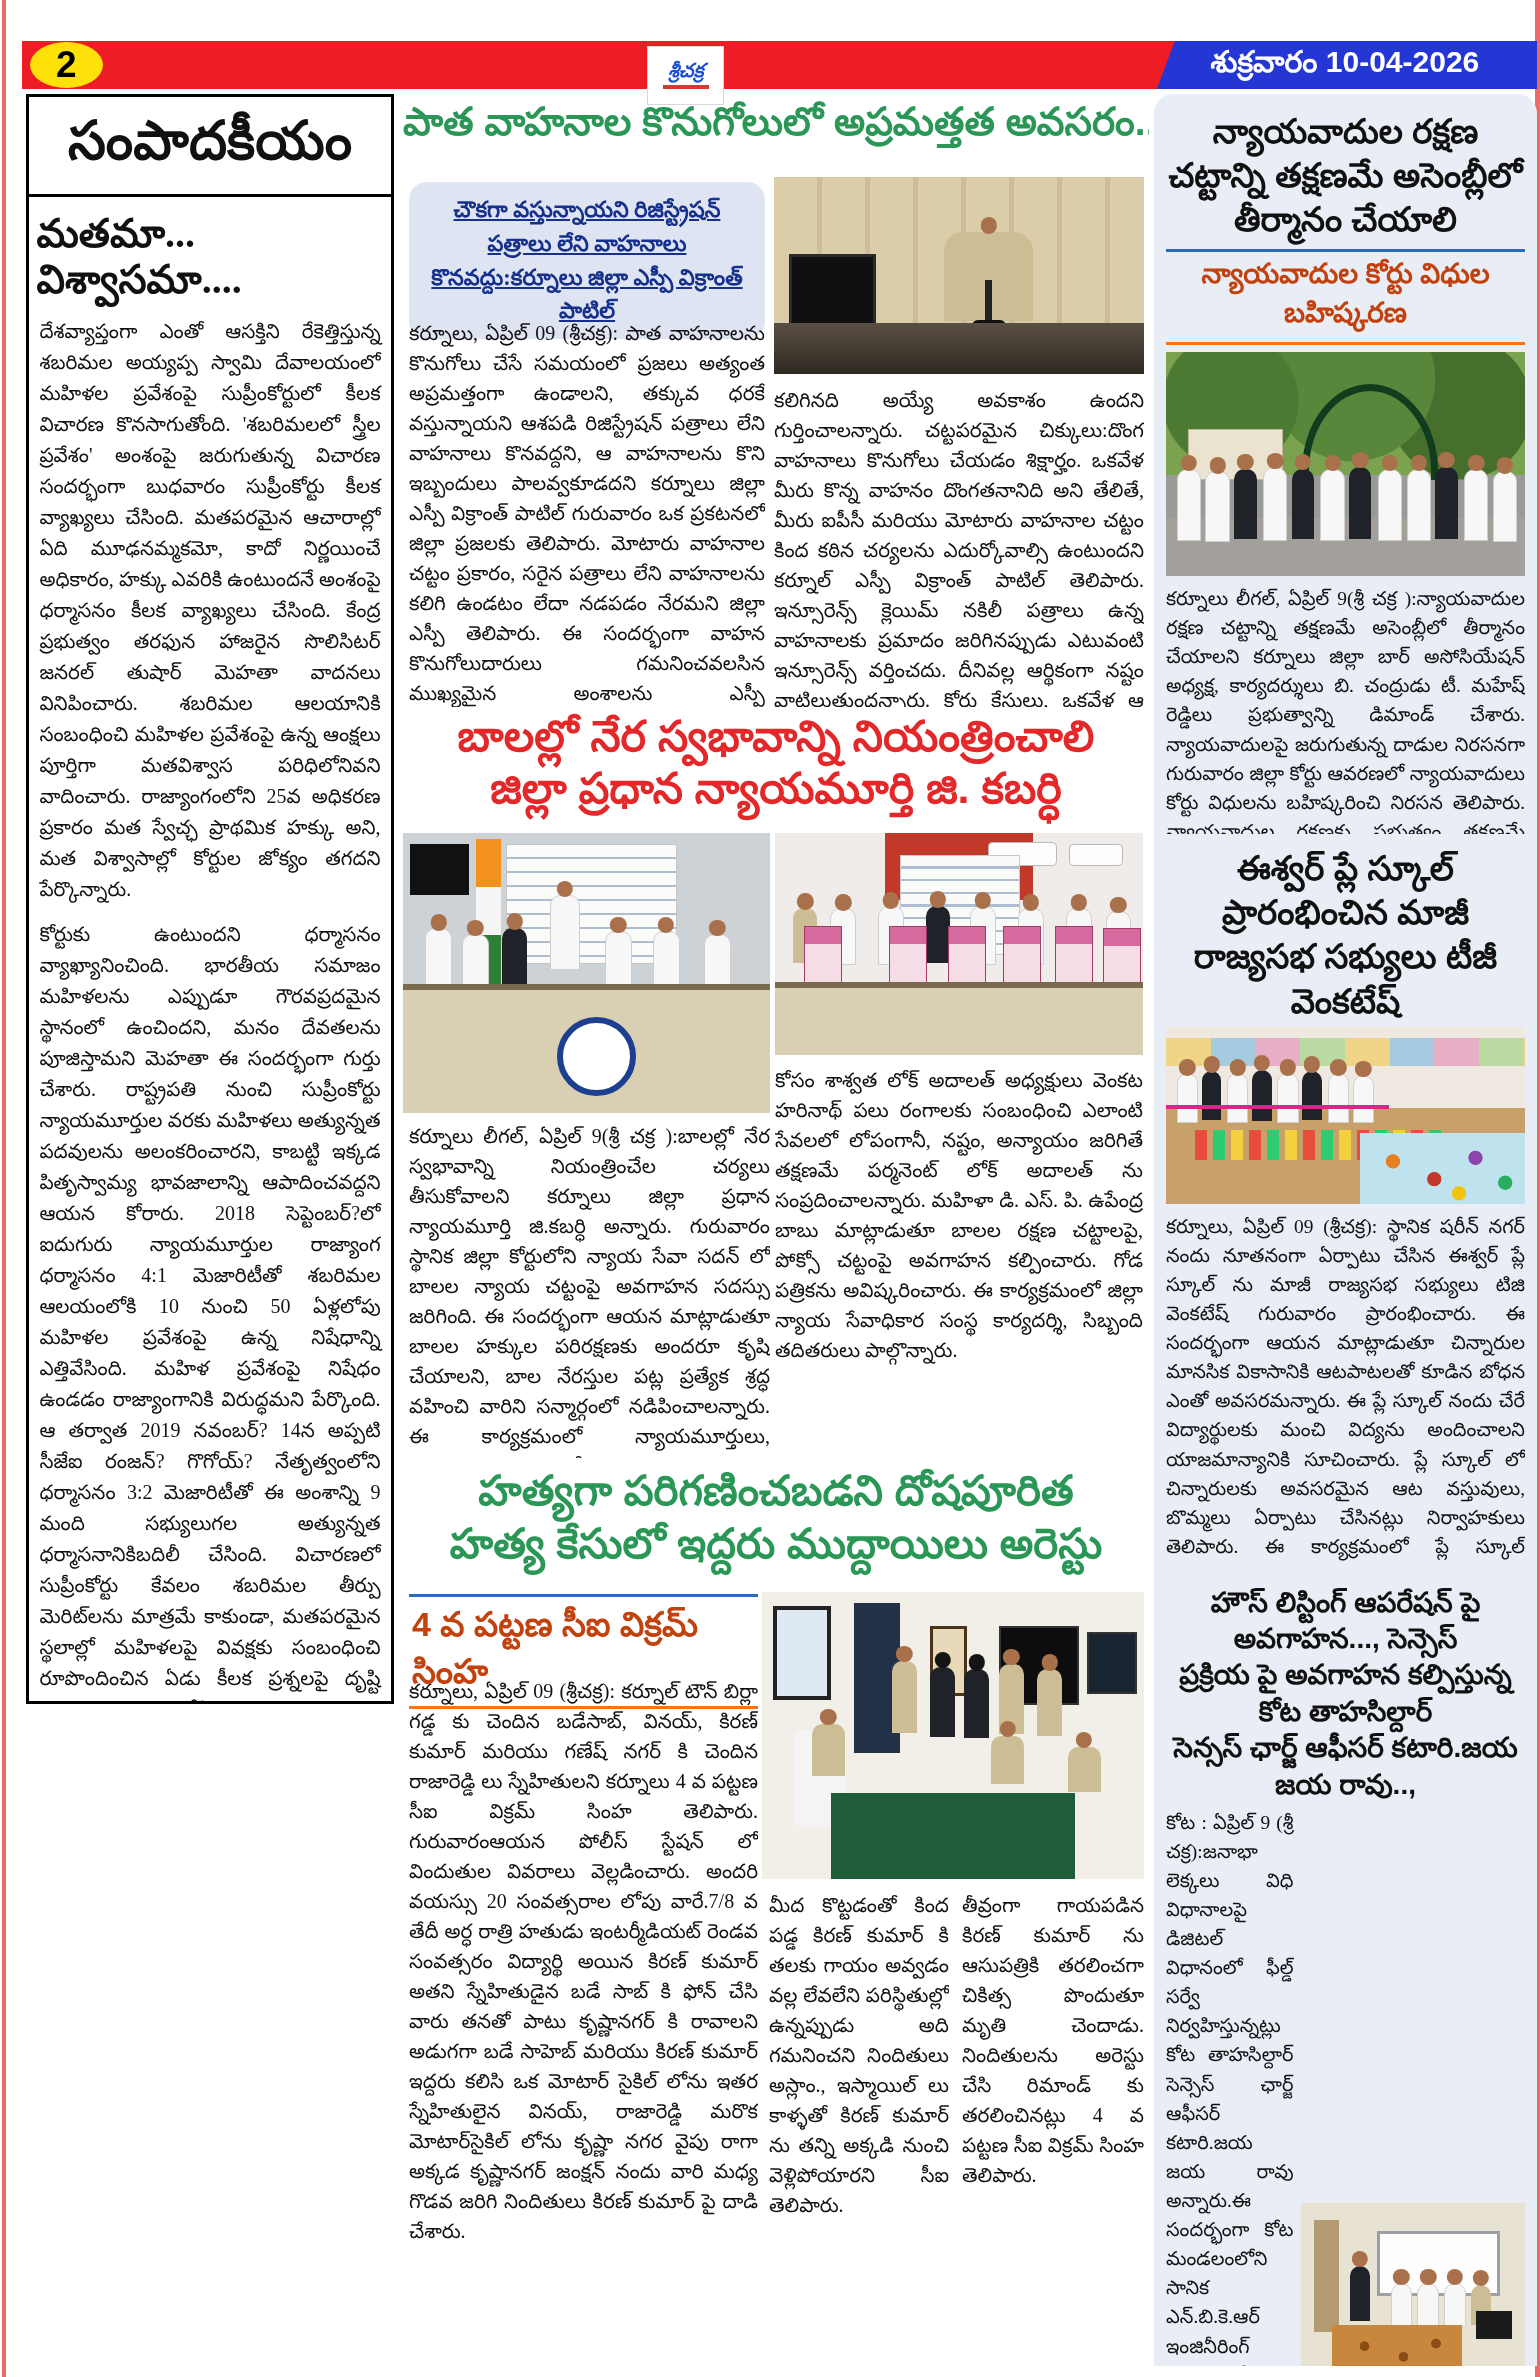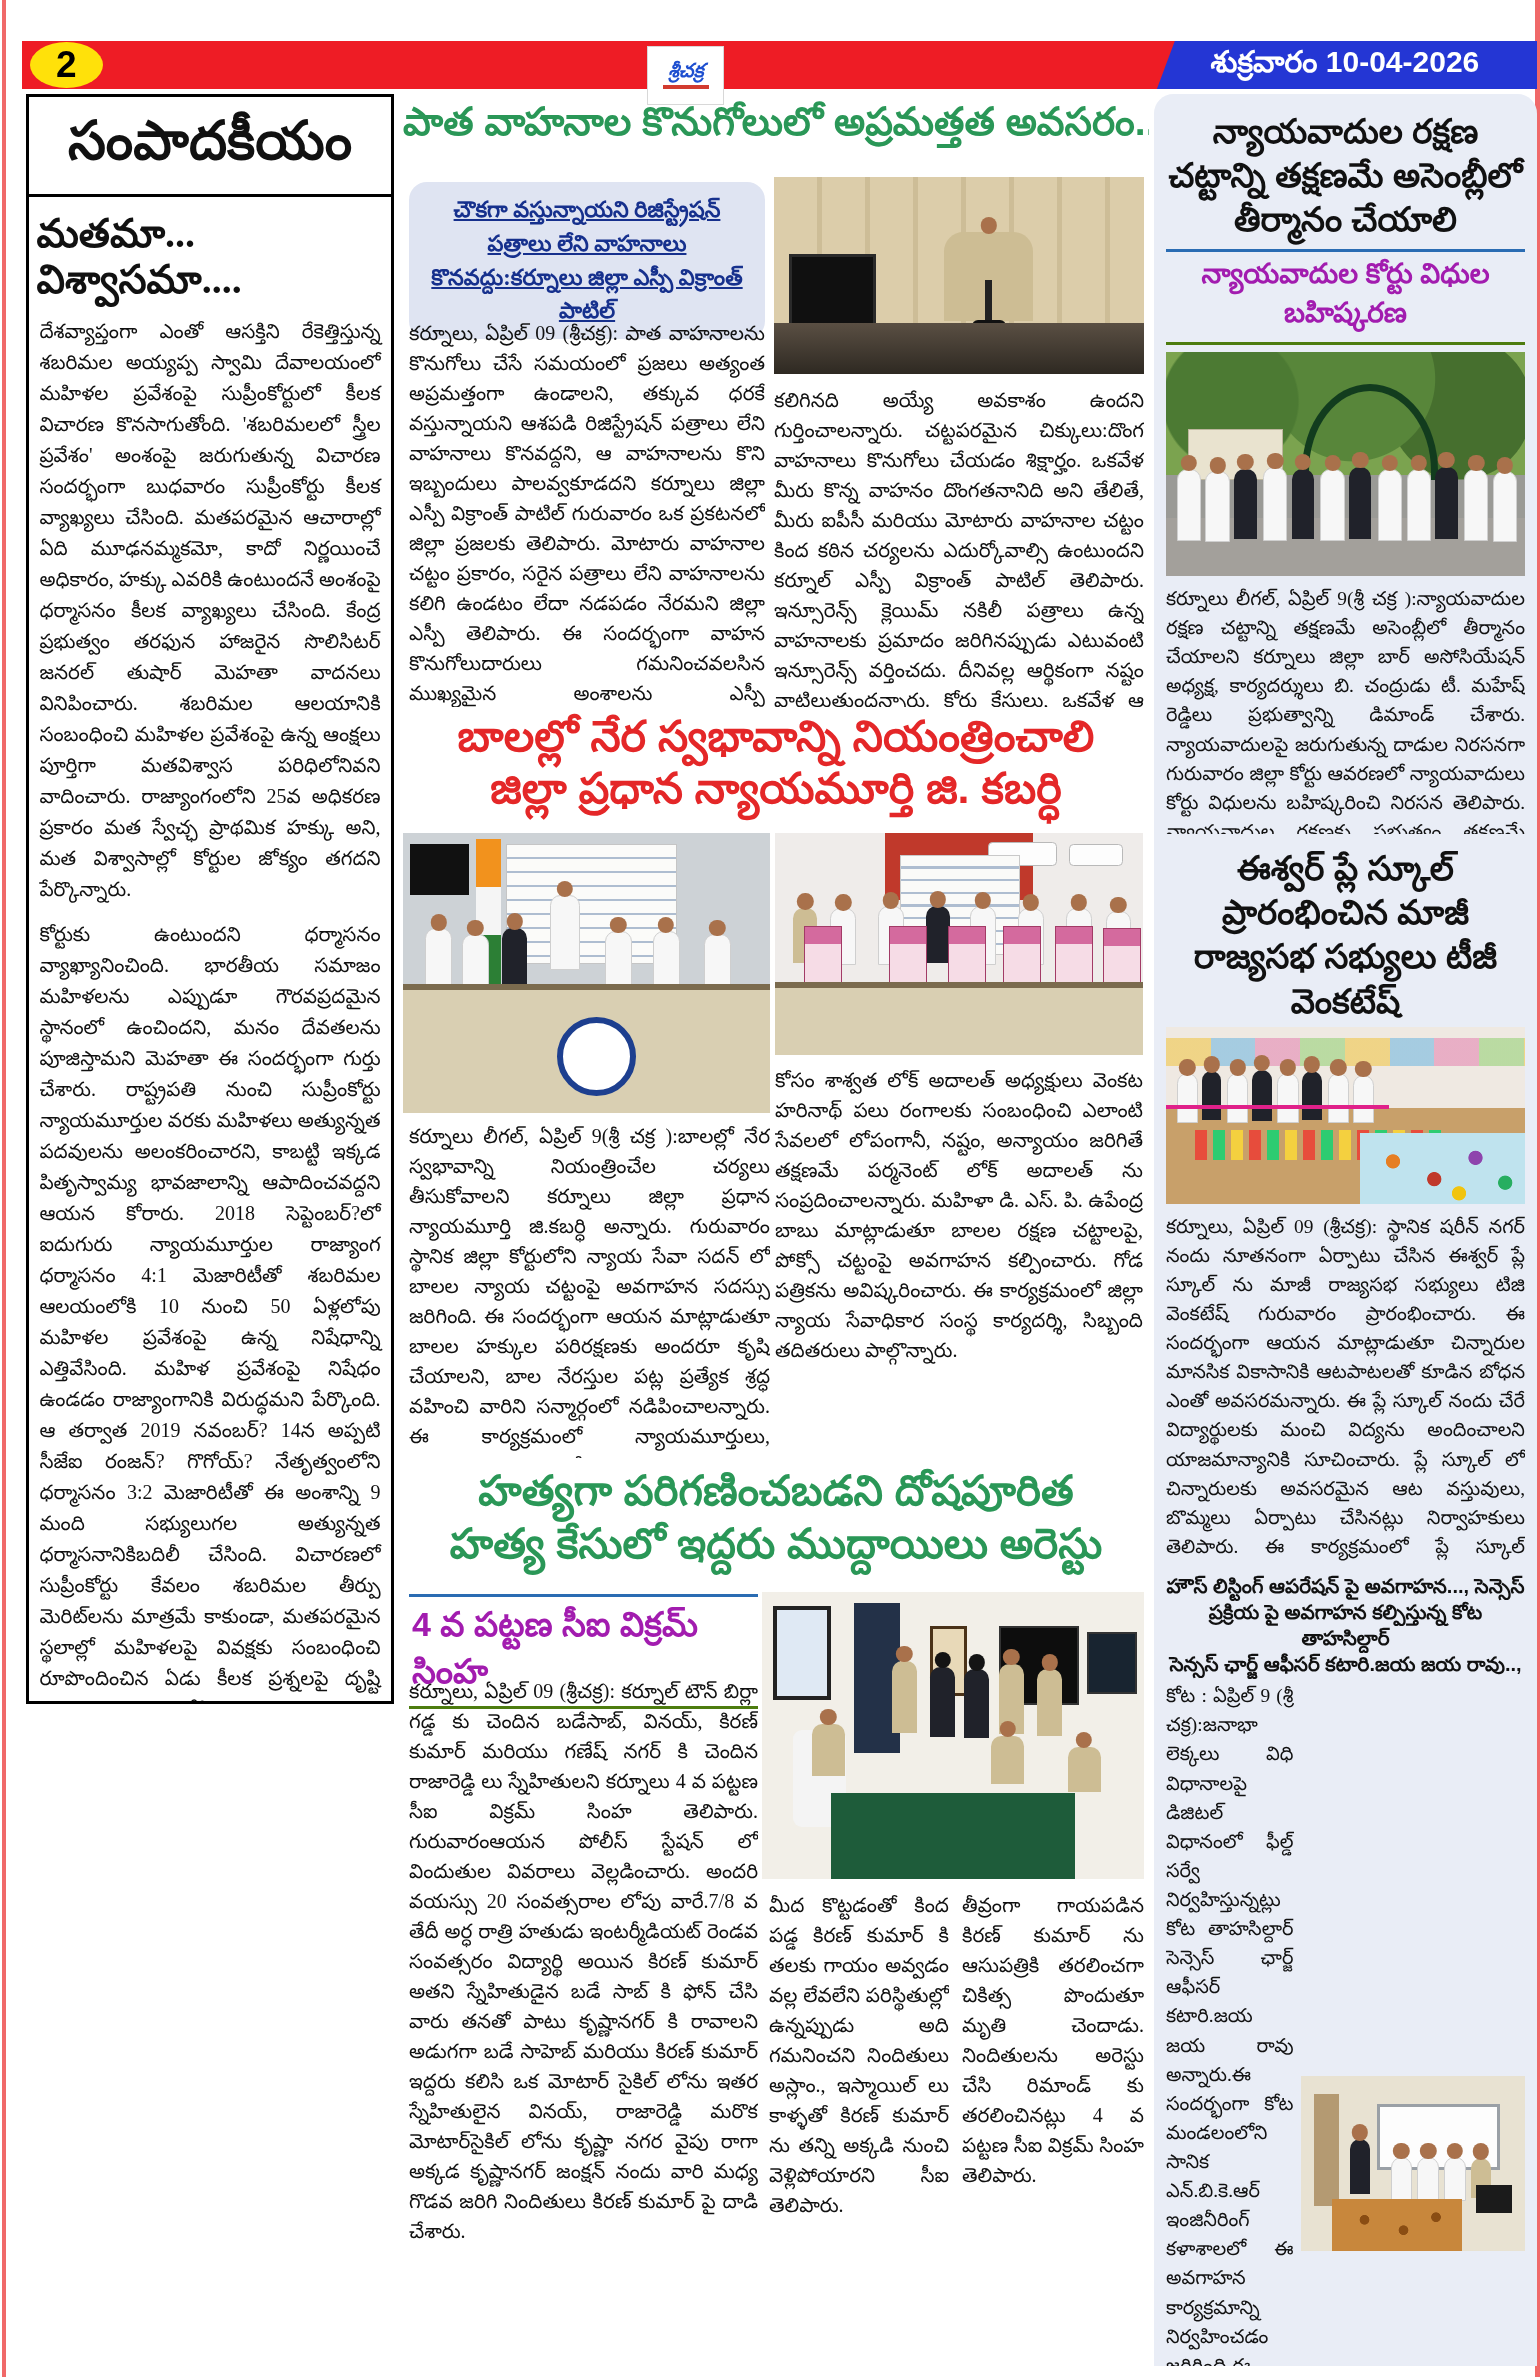--- a/index.html
+++ b/index.html
@@ -30,21 +30,21 @@
   .ed-body p{margin:0 0 13.4px;}
 
   
   .abs{position:absolute;box-sizing:border-box;}
   .head-green{color:#2a9757;font-weight:800;text-align:center;font-family:"Liberation Sans",sans-serif;}
   .head-red{color:#e42728;font-weight:800;text-align:center;line-height:1.22;font-family:"Liberation Sans",sans-serif;}
   .bodytxt{font-size:20px;line-height:1.5;text-align:justify;overflow:hidden;}
   .subhead-box{background:#dfe4f2;border-radius:18px;display:flex;align-items:center;justify-content:center;
                text-align:center;padding:7.5px 19.4px;color:#16308d;font-weight:bold;font-size:22.4px;line-height:1.5;}
   .subhead-box span{text-decoration:underline;}
-  .rule-sub{border-top:3px solid #2a6cb3;border-bottom:3px solid #4d7c0f;font-weight:bold;color:#a21caf;
+  .rule-sub{border-top:3px solid #2a6cb3;border-bottom:3px solid #f97316;font-weight:bold;color:#c2410c;
             font-family:"Liberation Sans",sans-serif;}
 
   
   .rightcol{position:absolute;left:1154px;top:94px;width:383px;height:2272px;background:#e9edf6;
             border-radius:19.4px 19.4px 0 0;box-sizing:border-box;padding:10.4px 12px;overflow:hidden;}
   .rc-h{font-size:34px;font-weight:bold;text-align:center;line-height:1.3;margin:4.5px 0;
         font-family:"Liberation Sans",sans-serif;}
   .rc-sub{font-size:28px;text-align:center;padding:6px 1.5px;margin:7.5px 0;}
   .rc-body{font-size:19.4px;line-height:1.5;text-align:justify;overflow:hidden;}
 
@@ -286,21 +286,21 @@
       <div class="p pb" style="left:38%;top:25%;width:19.4px;height:49px;"></div>
       <div class="p pw" style="left:45%;top:26%;width:19.4px;height:48px;"></div>
       <div class="p pw" style="left:52%;top:27%;width:19.4px;height:46px;"></div>
       <div class="play-ribbon"></div>
       <div class="play-fence"></div>
       <div class="play-mat"></div>
     </div>
 
     <div class="rc-body" style="height:349px;margin-top:7.5px;">కర్నూలు, ఏప్రిల్ 09 (శ్రీచక్ర): స్థానిక షరీన్ నగర్ నందు నూతనంగా ఏర్పాటు చేసిన ఈశ్వర్ ప్లే స్కూల్ ను మాజీ రాజ్యసభ సభ్యులు టిజి వెంకటేష్ గురువారం ప్రారంభించారు. ఈ సందర్భంగా ఆయన మాట్లాడుతూ చిన్నారుల మానసిక వికాసానికి ఆటపాటలతో కూడిన బోధన ఎంతో అవసరమన్నారు. ఈ ప్లే స్కూల్ నందు చేరే విద్యార్థులకు మంచి విద్యను అందించాలని యాజమాన్యానికి సూచించారు. ప్లే స్కూల్ లో చిన్నారులకు అవసరమైన ఆట వస్తువులు, బొమ్మలు ఏర్పాటు చేసినట్లు నిర్వాహకులు తెలిపారు. ఈ కార్యక్రమంలో ప్లే స్కూల్ యాజమాన్యం ఈశ్వర్ బాబు, వెంకటేష్ తేజ, త్రినాథ్, లీలావతి ఆర్యవైశ్య నాయకుడు రాజగోపాల్, అడ్వకేట్ లక్ష్మీనారాయణ తదితరులు పాల్గొన్నారు.</div>
 
-    <div class="rc-h" style="font-size:20px;margin-top:12px;">
+    <div class="rc-h" style="font-size:28px;margin-top:24px;">
       <span style="display:block;">హౌస్ లిస్టింగ్ ఆపరేషన్ పై అవగాహన..., సెన్సెస్</span>
       <span style="display:block;text-align:center;">ప్రక్రియ పై అవగాహన కల్పిస్తున్న కోట తాహసిల్దార్</span>
       <span style="display:block;">సెన్సస్ ఛార్జ్ ఆఫీసర్ కటారి.జయ జయ రావు..,</span>
     </div>
 
     <div style="position:relative;">
       <div class="photo-flow ph-meet" style="float:right;width:224px;height:175px;margin:395px 0 0 7.5px;">
         <div class="meet-curtain"></div>
         <div class="meet-board"></div>
         <div class="p pb" style="left:22%;top:36%;width:19.4px;height:55px;"></div>

